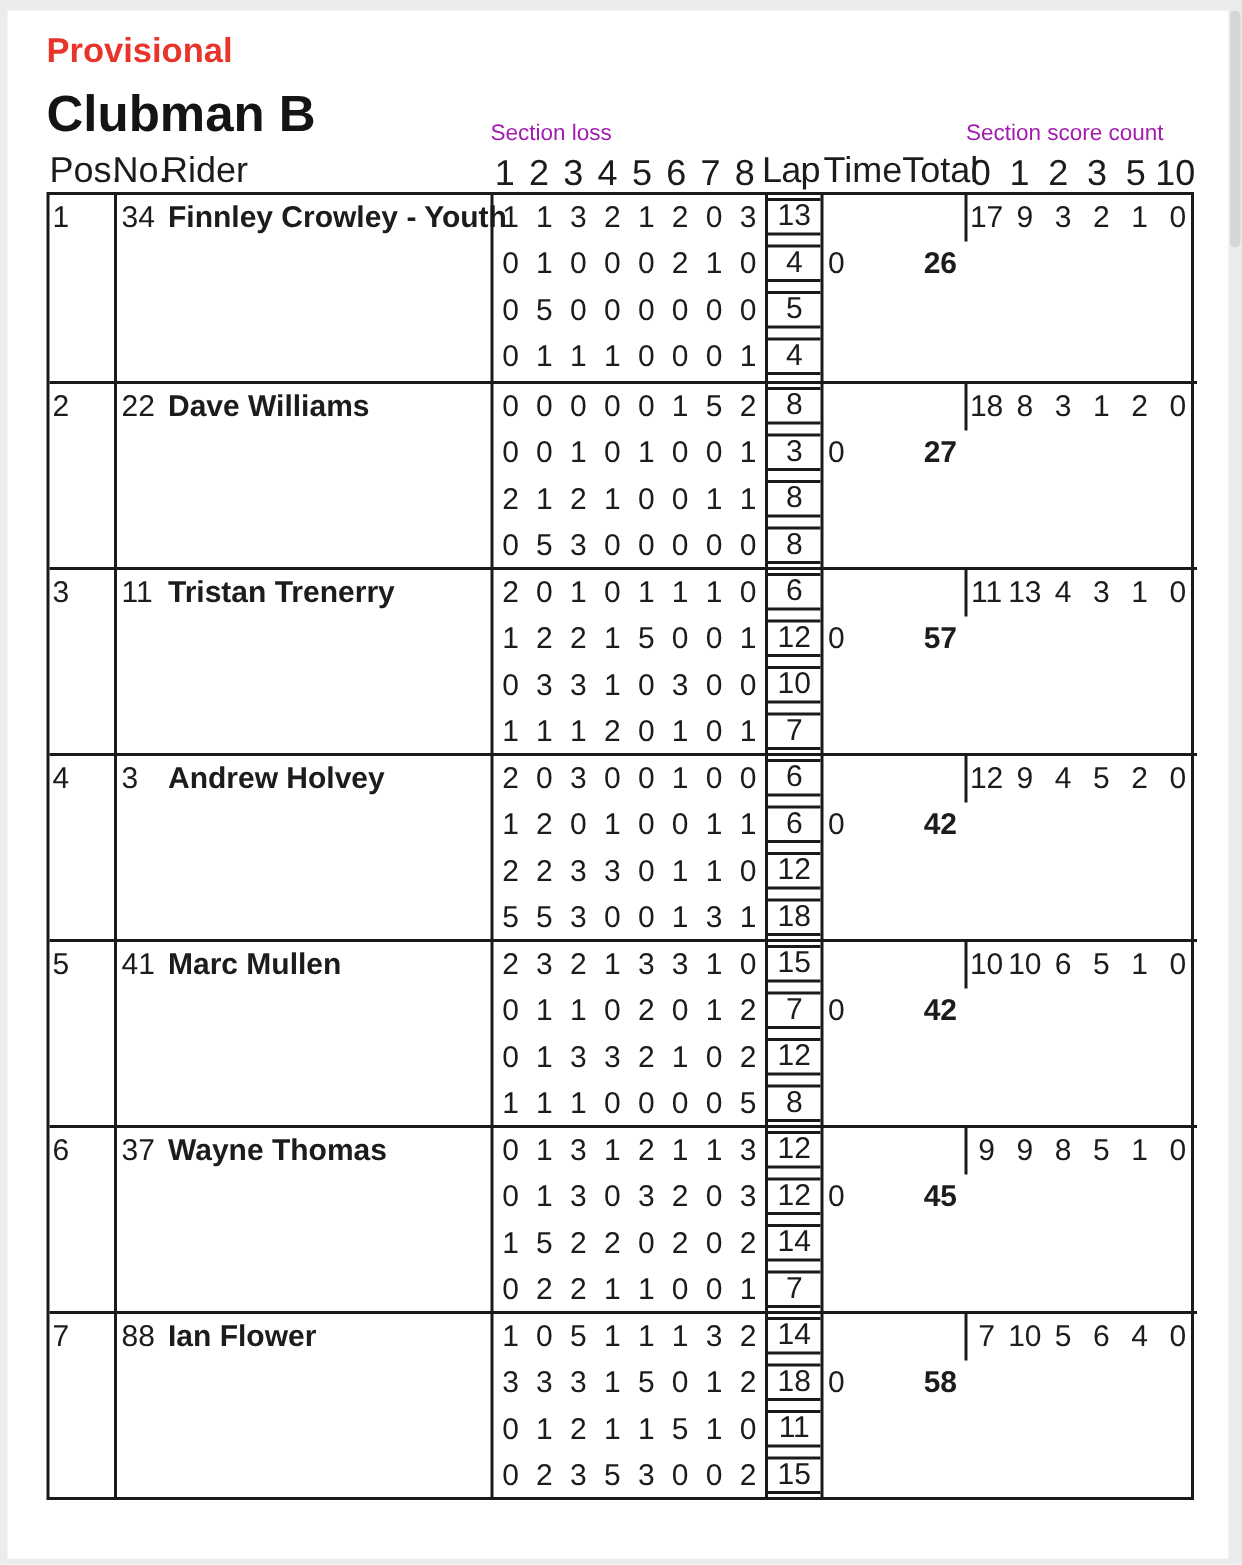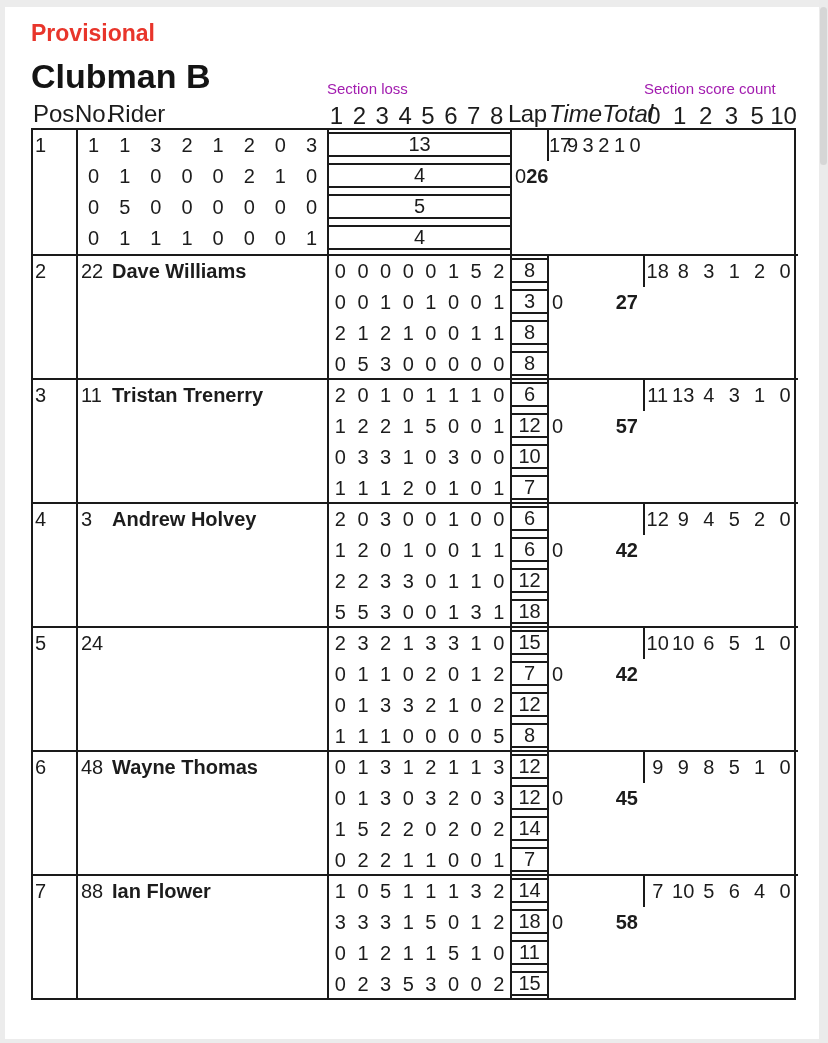--- a/index.html
+++ b/index.html
@@ -29,21 +29,21 @@
   .hdr-groups { position:absolute; left:31px; top:80px; height:20px; font-size:15px; color:#a21caf; }
   .hdr-groups > div { white-space:nowrap; }
   .g-sections { padding-left:2px; }
   .g-counts   { padding-left:3px; }
 
   .hdr-cols { position:absolute; left:31px; top:100px; height:27px; font-size:24px; line-height:27px; }
   .h-pos   { padding-left:2px; }
   .h-rider { display:flex; padding-left:1px; }
   .h-rider .no { width:33px; }
   .h-lap   { text-align:center; letter-spacing:-0.5px; }
-  .h-tt    { display:flex; padding:0 3px 0 4px;font-style:italic; }
+  .h-tt    { display:flex; padding:0 3px 0 4px; }
 
   .table {
     position:absolute; left:31px; top:128px; width:765px;
     border:2px solid #1a1a1a;
     background:#fff;
   }
   .rider { height:124px; font-size:20px; }
   .rider + .rider { border-top:2px solid #1a1a1a; }
   .rider > .cell { border-left:2px solid #1a1a1a; overflow:visible; }
   .rider > .cell-pos { border-left:none; padding:0 0 0 2px; line-height:30px; }
@@ -115,20 +115,24 @@
       <span>2</span>
       <span>3</span>
       <span>5</span>
       <span>10</span>
     </div>
 </div>
 
 <div class="table" id="riders">
   <div class="rider gridrow">
     <div class="cell cell-pos">1</div>
+    <div class="cell cell-rider">
+      <span class="no">34</span>
+      <span class="nm">Finnley Crowley - Youth</span>
+    </div>
     <div class="cell cell-sections">
         <div class="sec-row">
           <span>1</span>
           <span>1</span>
           <span>3</span>
           <span>2</span>
           <span>1</span>
           <span>2</span>
           <span>0</span>
           <span>3</span>
@@ -424,21 +428,22 @@
         <span>4</span>
         <span>5</span>
         <span>2</span>
         <span>0</span>
       </div>
   </div>
 
   <div class="rider gridrow">
     <div class="cell cell-pos">5</div>
     <div class="cell cell-rider">
-      <span class="no">24</span>
+      <span class="no">41</span>
+      <span class="nm">Marc Mullen</span>
     </div>
     <div class="cell cell-sections">
         <div class="sec-row">
           <span>2</span>
           <span>3</span>
           <span>2</span>
           <span>1</span>
           <span>3</span>
           <span>3</span>
           <span>1</span>
@@ -501,21 +506,21 @@
         <span>6</span>
         <span>5</span>
         <span>1</span>
         <span>0</span>
       </div>
   </div>
 
   <div class="rider gridrow">
     <div class="cell cell-pos">6</div>
     <div class="cell cell-rider">
-      <span class="no">48</span>
+      <span class="no">37</span>
       <span class="nm">Wayne Thomas</span>
     </div>
     <div class="cell cell-sections">
         <div class="sec-row">
           <span>0</span>
           <span>1</span>
           <span>3</span>
           <span>1</span>
           <span>2</span>
           <span>1</span>

